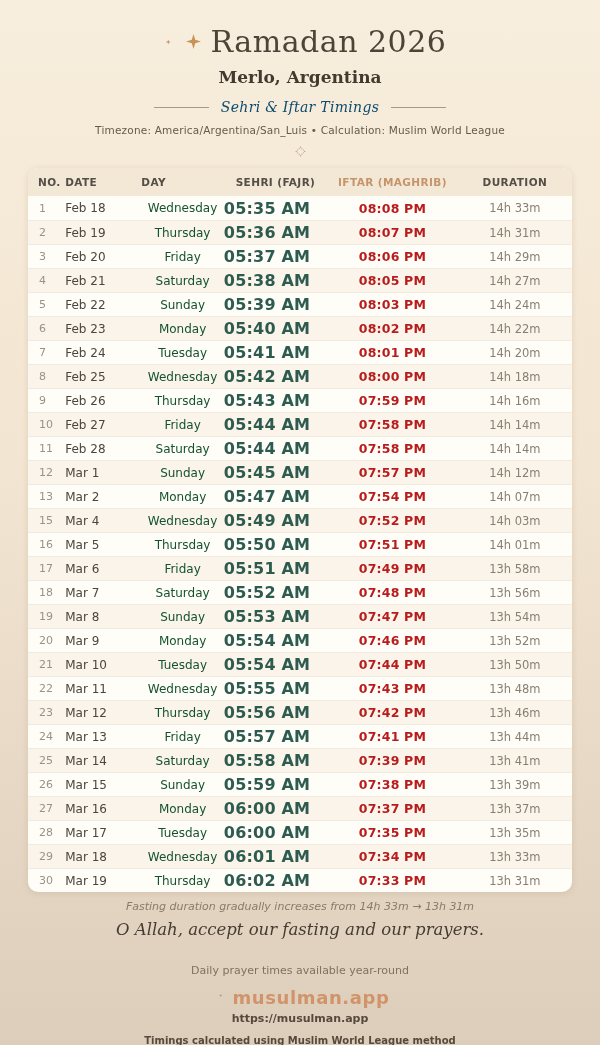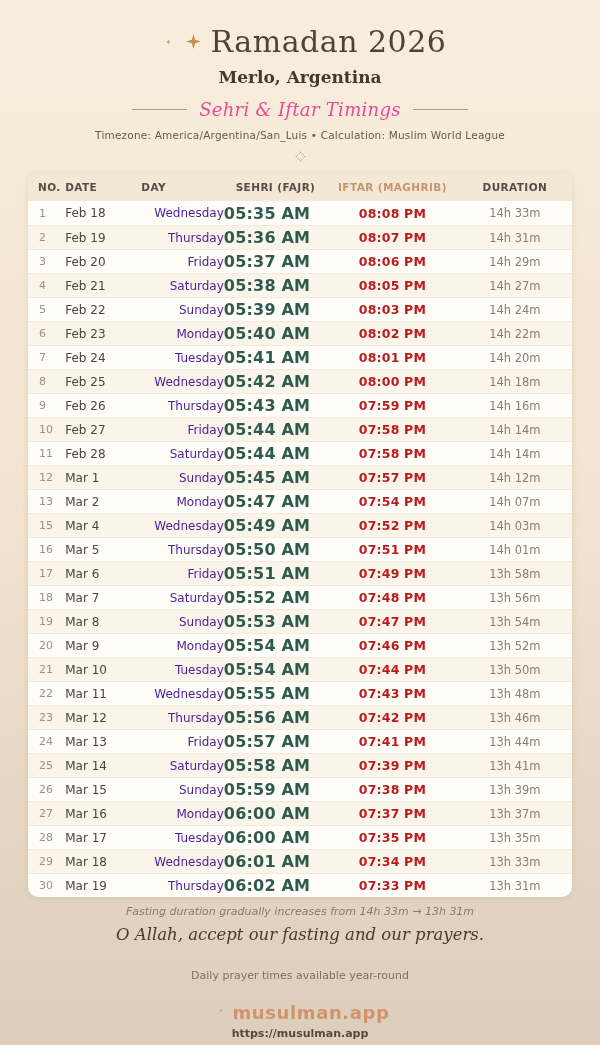--- a/index.html
+++ b/index.html
@@ -21,21 +21,21 @@
   }
   h2.location {
     text-align: center; margin-top: 8px;
     font-family: "DejaVu Serif", "Liberation Serif", serif;
     font-size: 17px; font-weight: 700; color: #433a2f;
   }
   .subtitle-row { display: flex; align-items: center; justify-content: center; gap: 12px; margin-top: 12px; }
   .subtitle-row .rule { width: 55px; height: 1px; background: #ab9a82; }
   .subtitle {
     font-family: "DejaVu Serif", "Liberation Serif", serif;
-    font-style: italic; font-size: 18px; color: #ec4899; letter-spacing: 0.3px;
+    font-style: italic; font-size: 14px; color: #0c4a6e; letter-spacing: 0.3px;
   }
   .meta { text-align: center; margin-top: 9px; font-size: 10.5px; color: #675949; letter-spacing: 0.2px; }
   .diamond-sep { width: 7px; height: 7px; border: 1px dotted #b7a48c; transform: rotate(45deg); margin: 12px auto 0 auto; }
 
   
   .card {
     width: 544px; margin: 13px auto 0 auto;
     background: #fffdf8; border-radius: 10px; overflow: hidden;
     box-shadow: 0 1px 6px rgba(140,110,80,0.18);
   }
@@ -50,34 +50,34 @@
     background: #f3e8d6; height: 28px; font-size: 10.5px; font-weight: 700;
     color: #544e46; letter-spacing: 0.4px; text-align: center; white-space: nowrap;
   }
   thead th.left { text-align: left; padding-left: 10px; }
   thead th.th-iftar { color: #c6946b; }
   tbody td { height: 24px; font-size: 12px; white-space: nowrap; border-top: 1px solid #f1eadd; }
   tbody tr:first-child td { border-top: none; }
   tbody tr:nth-child(even) td { background: #faf4ea; }
   td.col-no   { color: #9c9184; font-size: 11px; padding-left: 11px; text-align: left; }
   td.col-date { color: #4b453d; text-align: left; padding-left: 10px; }
-  td.col-day  { color: #4c1d95; text-align: right; padding-left: 10px; }
+  td.col-day  { color: #14532d; text-align: center; padding-left: 10px; }
   td.col-sehri{ color: #2e5b4f; font-weight: 700; font-size: 16px; text-align: left; letter-spacing: 0.2px; }
   td.col-iftar{ color: #b91c1c; font-weight: 700; font-size: 12.5px; text-align: center; letter-spacing: 0.2px; }
   td.col-dur  { color: #8a7e6f; font-size: 11.5px; text-align: center; }
 
   
   .note { text-align: center; margin-top: 8px; font-style: italic; font-size: 11px; color: #887b6a; }
   .dua {
     text-align: center; margin-top: 7px;
     font-family: "DejaVu Serif", "Liberation Serif", serif;
     font-style: italic; font-size: 16.5px; color: #453c31;
   }
   .availability { text-align: center; margin-top: 25px; font-size: 11px; color: #7d7263; }
-  .brand-row { display: flex; align-items: center; justify-content: center; gap: 7px; margin-top: 20px; }
+  .brand-row { display: flex; align-items: center; justify-content: center; gap: 7px; margin-top: 10px; }
   .brand-name { font-size: 18px; font-weight: 700; color: #d0936a; letter-spacing: 0.6px; }
   .url { text-align: center; margin-top: 4px; font-size: 11px; font-weight: 700; color: #55493d; }
   .method { text-align: center; margin-top: 10px; font-size: 10px; font-weight: 700; color: #57493c; }
 </style>
 </head>
 <body>
 
 <div class="page">
 
   <header>

